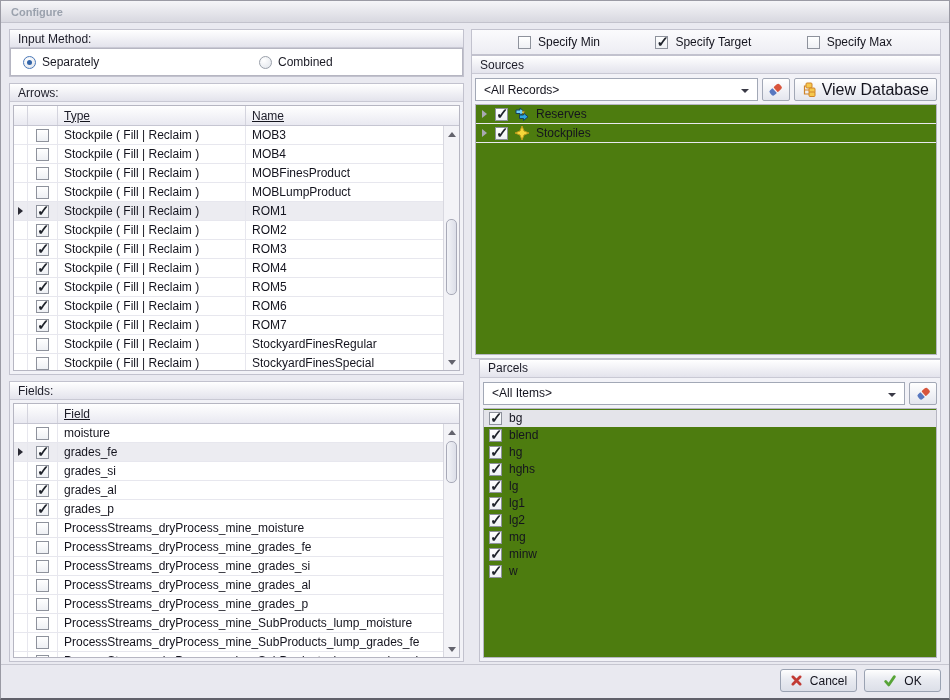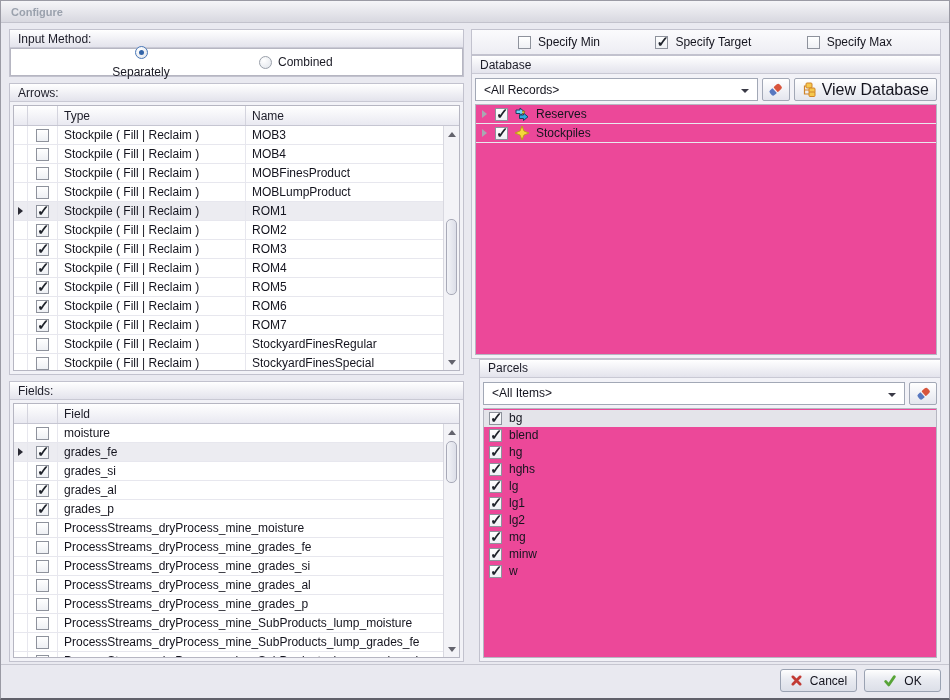--- a/index.html
+++ b/index.html
@@ -22,31 +22,31 @@
   .group{ border:1px solid #c2c2ce; background:#f2f2f7; display:flex; flex-direction:column; }
   .group-caption{ height:18px; background:linear-gradient(#ffffff,#e3e3ec);
     border-bottom:1px solid #c9c9d4; display:flex; align-items:center; padding:0 8px;
     font-size:12px; color:#1c1c28;}
   .group-body{ flex:1; padding:3px; display:flex; flex-direction:column; min-height:0;}
 
   
   .radio-panel{ background:#fff; border:1px solid #b6b6c2; height:28px;
     display:flex; align-items:center; font-size:12px; color:#1a1a24;}
   .radio-opt{ display:flex; align-items:center; gap:6px; }
-  .radio-opt.first{ margin-left:12px; width:236px;flex-direction:column;}
+  .radio-opt.first{ margin-left:12px; width:236px;}
   .radio{ width:13px; height:13px; border-radius:50%; border:1px solid #9aa0aa;
     background:radial-gradient(circle at 35% 30%, #ffffff, #dfe3ea); position:relative;}
   .radio.selected{ border-color:#4a78b8; }
   .radio.selected::after{ content:''; position:absolute; left:3px; top:3px; width:5px; height:5px;
     border-radius:50%; background:var(--accent-blue,#3264a8); }
 
   
   .table{ background:#fff; border:1px solid #b6b6c2; flex:1; display:flex; flex-direction:column; min-height:0; font-size:12px; color:#14141e;}
   .thead{ height:20px; display:flex; background:linear-gradient(#ffffff,#e9e9f1);
-    border-bottom:1px solid #c6c6d2; flex:none;}
+    border-bottom:1px solid #c6c6d2; flex:none;text-decoration:underline;}
   .thead .hcell{ display:flex; align-items:center; padding:0 6px; border-right:1px solid #d4d4de; color:#1c1c28;}
   .tbody{ flex:1; overflow:hidden; position:relative; }
   .rows{ position:absolute; inset:0 16px 0 0; }
   .trow{ height:19px; display:flex; align-items:stretch; border-bottom:1px solid #e7e7ee; background:#fff;}
   .trow.sel{ background:#ececf1; }
   .c-ind{ width:14px; flex:none; border-right:1px solid #e7e7ee; display:flex; align-items:center; justify-content:center;}
   .tri{ display:none; width:0; height:0; border-left:5px solid #2a2a34; border-top:4px solid transparent; border-bottom:4px solid transparent;}
   .tri.show{ display:block; }
   .c-cb{ width:30px; flex:none; border-right:1px solid #e7e7ee; display:flex; align-items:center; justify-content:center;}
   .c-type{ width:188px; flex:none; border-right:1px solid #e7e7ee; display:flex; align-items:center; padding:0 6px;}
@@ -76,21 +76,21 @@
   .toolrow{ display:flex; gap:4px; margin:1px 0 3px 0; flex:none;}
   .combo{ flex:1; height:23px; background:#fff; border:1px solid #a2a8b6; display:flex; align-items:center;
     padding:0 8px; font-size:12px; color:#14141e; position:relative;}
   .combo .carr{ position:absolute; right:8px; top:10px; width:0; height:0;
     border-top:4px solid #3a3a46; border-left:4px solid transparent; border-right:4px solid transparent;}
   .toolbtn{ height:23px; border:1px solid #a2a8b6; border-radius:2px;
     background:linear-gradient(#ffffff,#e4e6ee); display:flex; align-items:center; justify-content:center; gap:5px;
     font-size:16px; color:#14141e; padding:0 7px;}
   .toolbtn.iconic{ width:28px; padding:0;}
 
-  .whitebox{ background:#ec4899; border:1px solid #b6b6c2; flex:1; min-height:0; overflow:hidden;}
+  .whitebox{ background:#4d7c0f; border:1px solid #b6b6c2; flex:1; min-height:0; overflow:hidden;}
 
   
   .tree-row{ height:19px; display:flex; align-items:center; gap:6px; border-bottom:1px solid #e9e9ef; padding-left:6px; font-size:12px; color:#14141e;}
   .expander{ width:0; height:0; border-left:5px solid #a8a8b2; border-top:4px solid transparent; border-bottom:4px solid transparent; margin-right:2px;}
   .ticon{ display:none; width:16px; height:16px;}
   .ticon.show{ display:inline-flex;}
 
   
   .plist-row{ height:17px; display:flex; align-items:center; gap:7px; padding-left:5px; font-size:12px; color:#14141e;}
   .plist-row.sel{ background:#e4e4ea;}
@@ -431,21 +431,21 @@
             <span class="cb checked"></span>
             <span>Specify Target</span>
           </div>
           <div class="spec-item">
             <span class="cb"></span>
             <span>Specify Max</span>
           </div>
         </div>
 
         <div class="group" style="flex:1;">
-          <div class="group-caption">Database</div>
+          <div class="group-caption">Sources</div>
           <div class="group-body">
             <div class="toolrow">
               <div class="combo">
                 <span>&lt;All Records&gt;</span>
                 <span class="carr"></span>
               </div>
               <div class="toolbtn iconic">
                 <span>
                   <svg width="17" height="17" viewBox="0 0 17 17">
                     <g transform="rotate(-42 8.5 8.5)">

